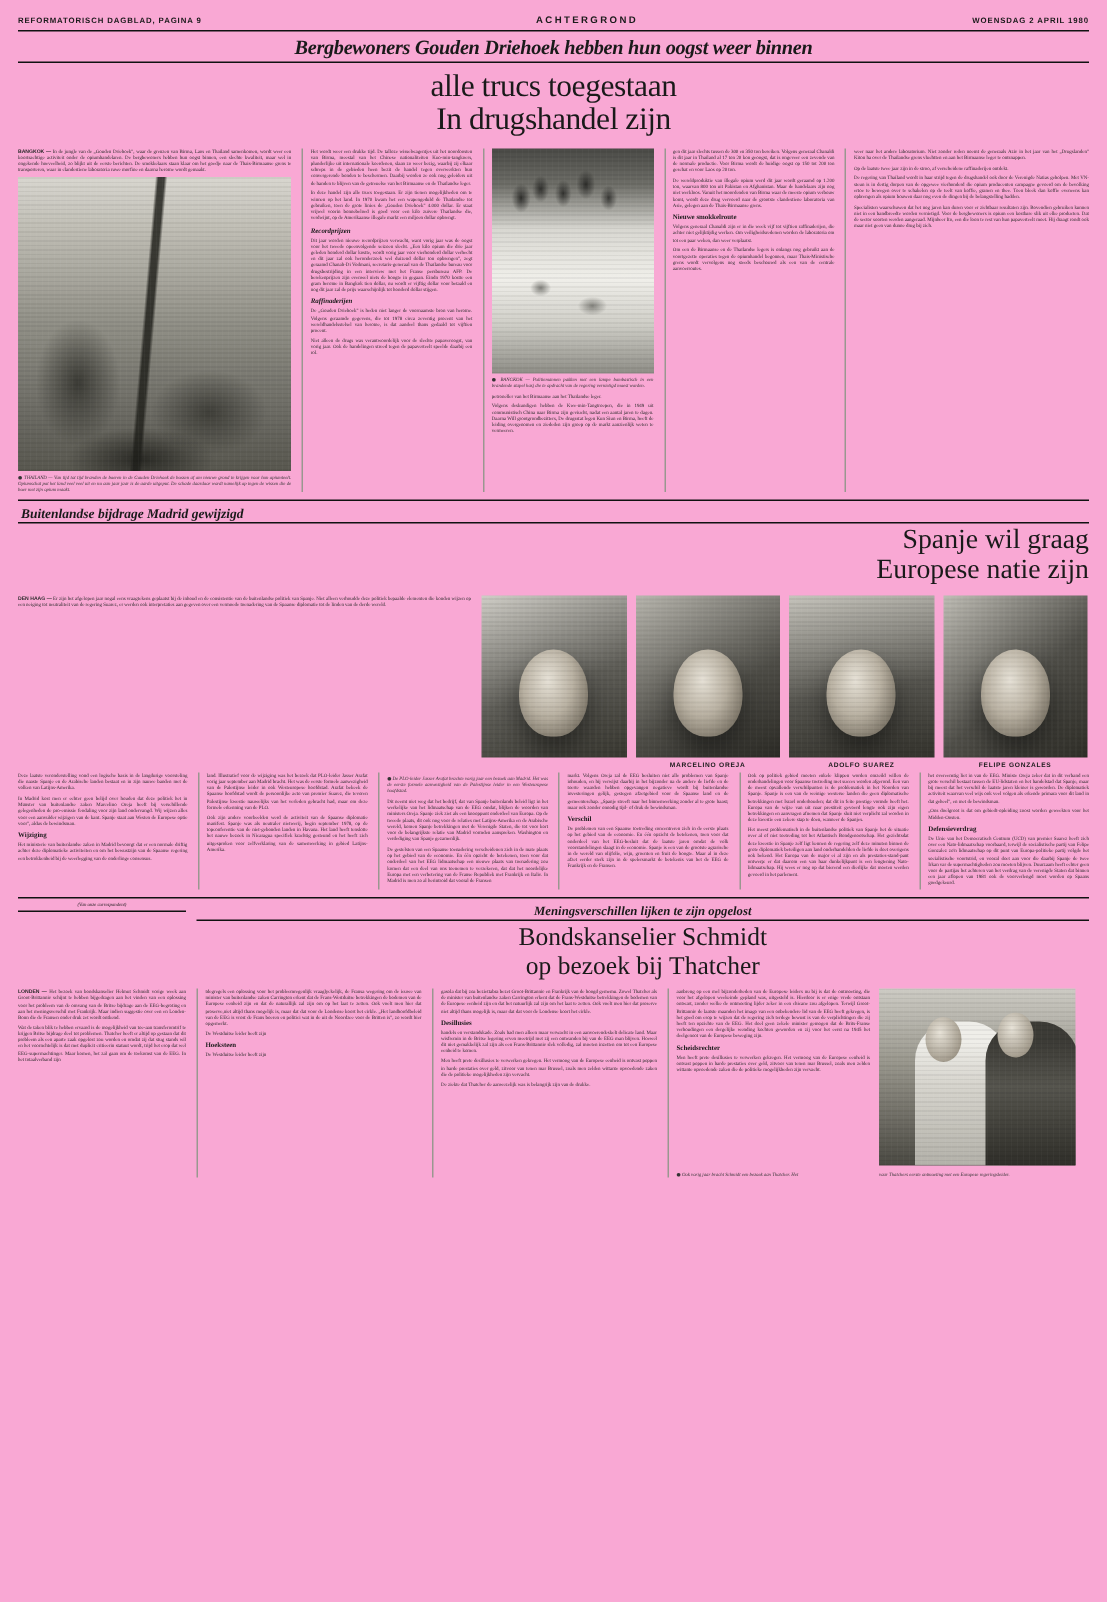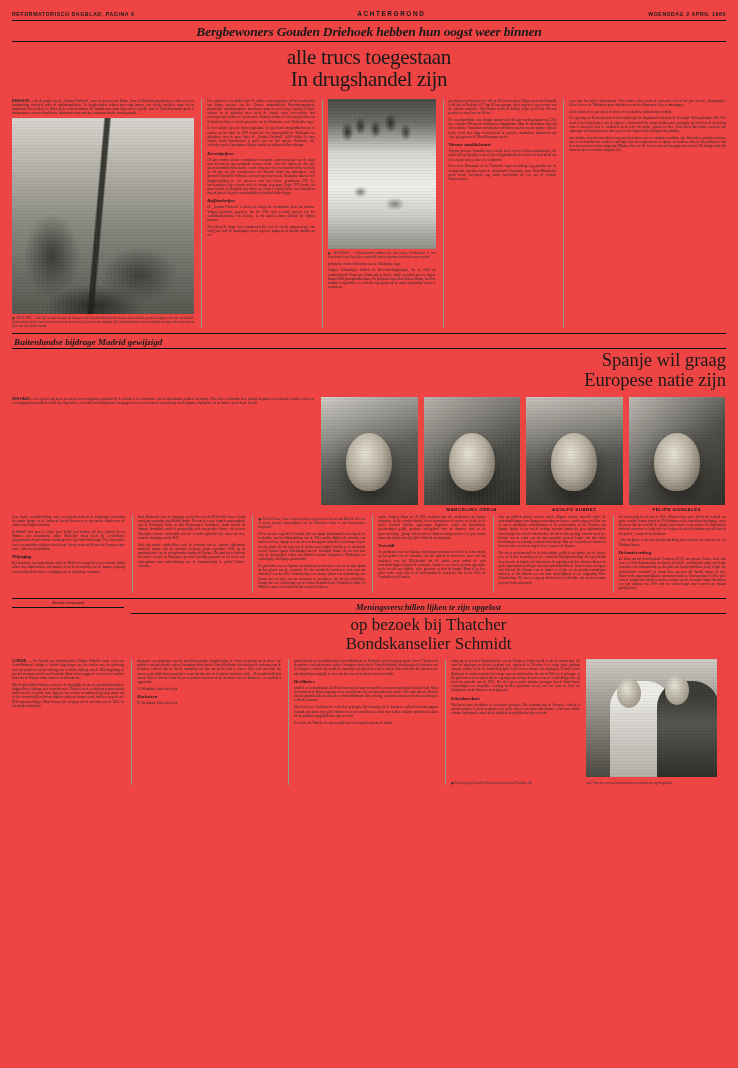--- a/index.html
+++ b/index.html
@@ -7,21 +7,21 @@
   body {
     width: 738px; height: 1068px;
     background: #e9e7e2;
     font-family: "Liberation Serif", serif;
     color: #1a1a1a;
     overflow: hidden;
   }
   .page {
     position: relative;
     width: 738px; height: 1068px;
-    background: #ef4444;
+    background: #f9a8d4;
     padding: 10px 12px 8px 12px;
   }
   
   .masthead {
     display:flex; align-items:center; justify-content:space-between;
     font-family:"Liberation Sans", sans-serif;
     font-size:5.2px; letter-spacing:0.6px; font-weight:bold;
     padding-bottom:3px;
   }
   .masthead .center { font-size:6.4px; letter-spacing:1.6px; }
@@ -359,22 +359,22 @@
 
   <div style="display:flex; gap:7px; align-items:flex-start;">
     <div style="width:112px">
       <div class="smallcaps-note">(Van onze correspondent)</div>
       <div class="rule-thin"></div>
     </div>
     <div style="width:595px">
       <div class="kicker3">Meningsverschillen lijken te zijn opgelost</div>
       <div class="rule-thin"></div>
       <div class="headline-3">
+        <div>Bondskanselier Schmidt</div>
         <div>op bezoek bij Thatcher</div>
-        <div>Bondskanselier Schmidt</div>
       </div>
     </div>
   </div>
 
   <div class="sec3">
     <div class="cA">
       <div class="body-col lead">
         <p><b>LONDEN —</b>
            <span>Het bezoek van bondskanselier Helmut Schmidt vorige week aan Groot-Brittannië schijnt te hebben bijgedragen aan het vinden van een oplossing voor het probleem van de omvang van de Britse bijdrage aan de EEG-begroting en aan het meningsverschil met Frankrijk. Maar indien suggestie over een en Londen-Bonn die de Fransen onder druk zet wordt ontkend.</span></p>
         <p>Wat de taken blik te hebben ervaard is de mogelijkheid van toe-aan transferomtrif te krijgen Britse bijdrage deel tot problemen. Thatcher heeft er altijd op gestaan dat dit probleem als een aparte zaak opgelost zou worden en omdat zij dat stug stands wil en het voornchtelijk is dat met duplicit critieerin statuut wordt, trijd het erop dat wel EEG-supermachtinger. Maar komen, het zal gaan om de toekomst van de EEG. In het totaalverband zijn</p>

